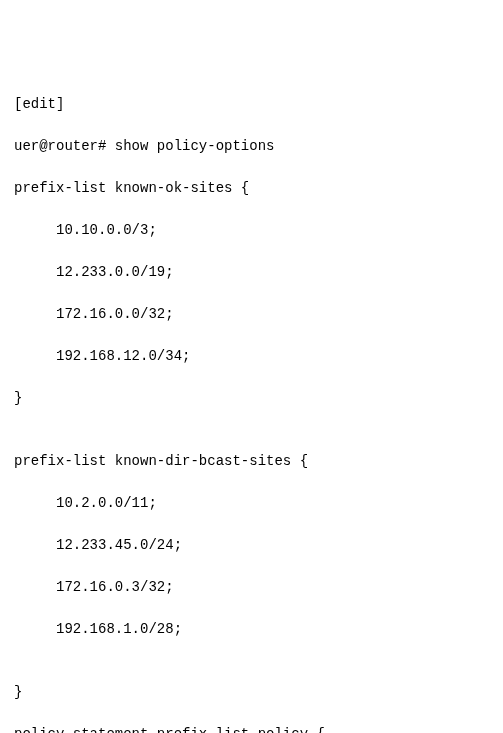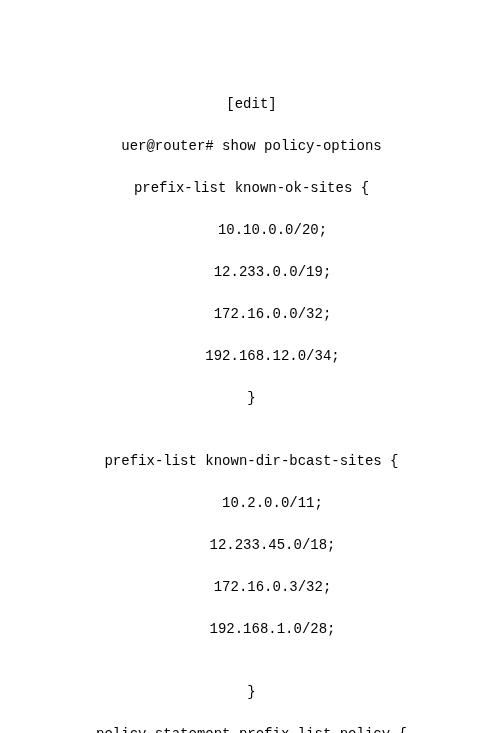--- a/index.html
+++ b/index.html
@@ -11,40 +11,39 @@
       background: #ffffff;
       font-family: "Courier New", Courier, monospace;
       font-size: 14px;
       line-height: 1.5;
       color: #000000;
       padding: 10px 14px;
       white-space: pre;
     }
     .line {
       white-space: pre;
-      text-align: center;
     }
   </style>
 </head>
 <body>
 
 
 
 <div class="line">[edit]</div>
 <div class="line">uer@router# show policy-options</div>
 <div class="line">prefix-list known-ok-sites {</div>
-<div class="line">     10.10.0.0/20;</div>
+<div class="line">     10.10.0.0/3;</div>
 <div class="line">     12.233.0.0/19;</div>
 <div class="line">     172.16.0.0/32;</div>
 <div class="line">     192.168.12.0/34;</div>
 <div class="line">}</div>
 <div class="line"></div>
 <div class="line">prefix-list known-dir-bcast-sites {</div>
 <div class="line">     10.2.0.0/11;</div>
-<div class="line">     12.233.45.0/18;</div>
+<div class="line">     12.233.45.0/24;</div>
 <div class="line">     172.16.0.3/32;</div>
 <div class="line">     192.168.1.0/28;</div>
 <div class="line"></div>
 <div class="line">}</div>
 <div class="line">policy-statement prefix-list-policy {</div>
 
 
 
 
 

